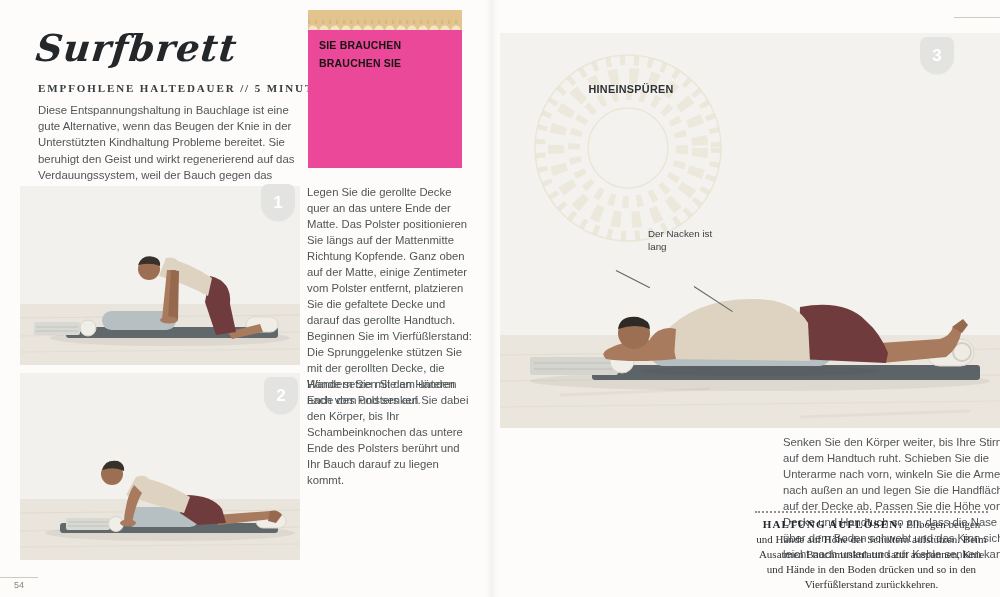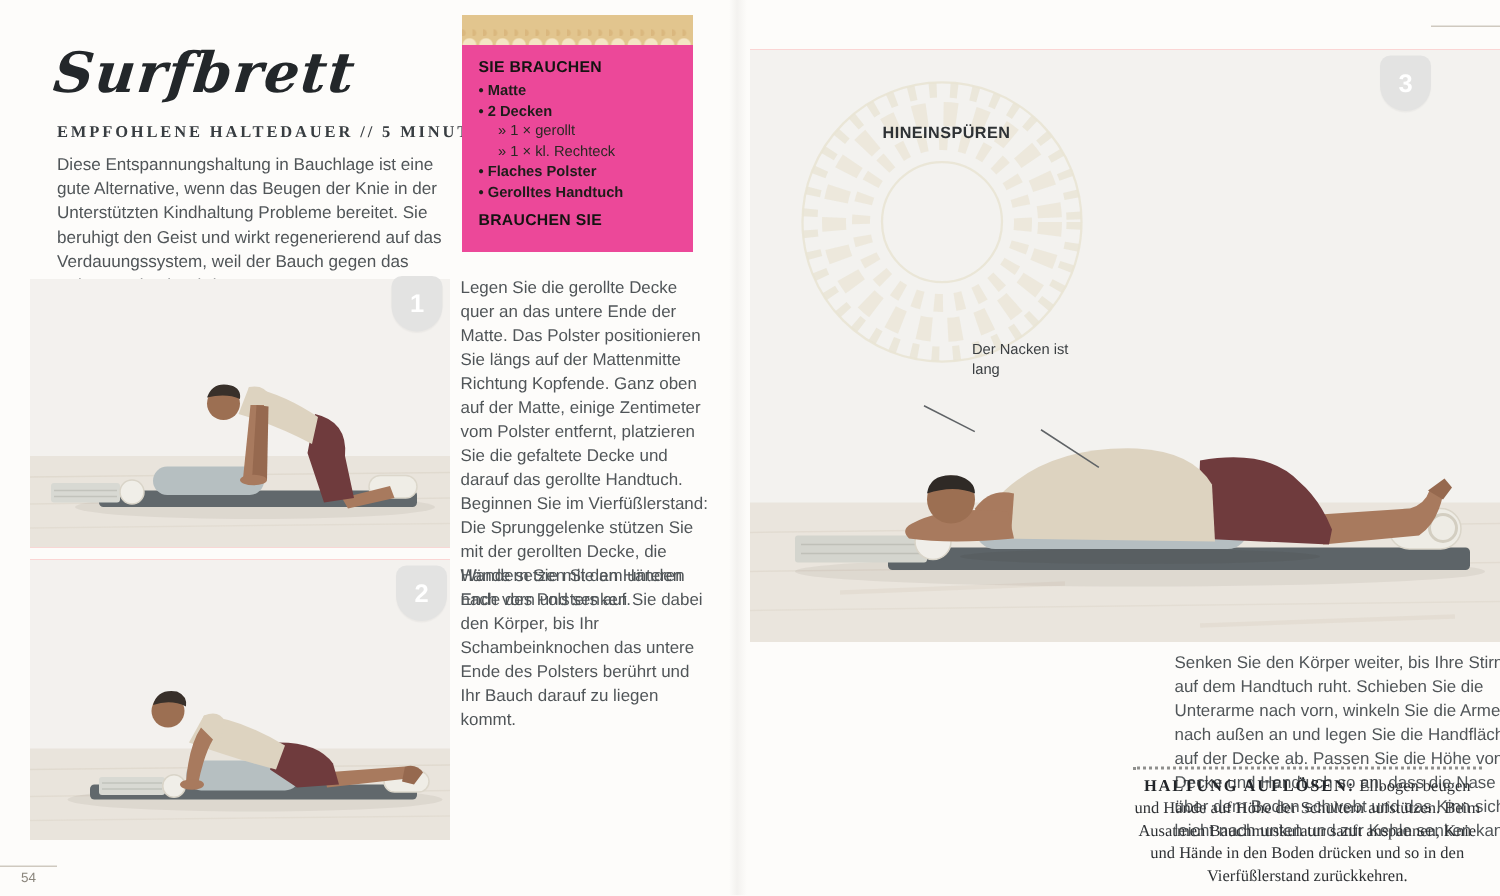--- a/index.html
+++ b/index.html
@@ -52,21 +52,21 @@
   .notetext{font-size:9.8px;line-height:1.36;color:#2a2823;}
 
   
   .steptext{
     width:166px;font-size:11.3px;line-height:1.42;color:#505558;
   }
   .step1{left:307px;top:184px;}
   .step2{left:307px;top:376px;}
 
   
-  .photo{background:#fca5a5;overflow:hidden;}
+  .photo{background:#84cc16;overflow:hidden;}
   .photo1{left:20px;top:186px;width:280px;height:179px;}
   .photo2{left:20px;top:373px;width:280px;height:187px;}
   .photo3{left:500px;top:33px;width:500px;height:395px;}
   .photo svg{display:block;}
 
   
   .badge{
     width:34px;height:37px;
     background:#e3e3e2;
     border-radius:7px 7px 17px 17px;
@@ -124,28 +124,20 @@
 <body>
 
 <div class="abs title">Surfbrett</div>
 <div class="abs subtitle">EMPFOHLENE HALTEDAUER // 5 MINUTEN</div>
 <div class="abs intro">Diese Entspannungshaltung in Bauchlage ist eine gute Alternative, wenn das Beugen der Knie in der Unterstützten Kindhaltung Probleme bereitet. Sie beruhigt den Geist und wirkt regenerierend auf das Verdauungssystem, weil der Bauch gegen das Polster gedrückt wird.</div>
 
 <div class="abs needbox">
   <div class="band"></div>
   <div class="inner">
     <div class="boxhead">SIE BRAUCHEN</div>
-    <div class="needlist">
-      <div class="li">Matte</div>
-      <div class="li">2 Decken</div>
-      <div class="sub">» 1 × gerollt</div>
-      <div class="sub">» 1 × kl. Rechteck</div>
-      <div class="li">Flaches Polster</div>
-      <div class="li">Gerolltes Handtuch</div>
-    </div>
     <div class="boxhead" style="margin-top:6px;">BRAUCHEN SIE</div>
   </div>
 </div>
 
 <div class="abs steptext step1">Legen Sie die gerollte Decke quer an das untere Ende der Matte. Das Polster positionieren Sie längs auf der Mattenmitte Richtung Kopfende. Ganz oben auf der Matte, einige Zentimeter vom Polster entfernt, platzieren Sie die gefaltete Decke und darauf das gerollte Handtuch. Beginnen Sie im Vierfüßlerstand: Die Sprunggelenke stützen Sie mit der gerollten Decke, die Hände setzen Sie am unteren Ende des Polsters auf.</div>
 <div class="abs steptext step2">Wandern Sie mit den Händen nach vorn und senken Sie dabei den Körper, bis Ihr Schambeinknochen das untere Ende des Polsters berührt und Ihr Bauch darauf zu liegen kommt.</div>
 
 <div class="abs photo photo1">
   <svg width="280" height="179" viewBox="0 0 280 179">
     <rect x="0" y="0" width="280" height="179" fill="#f3f1ee"></rect>

